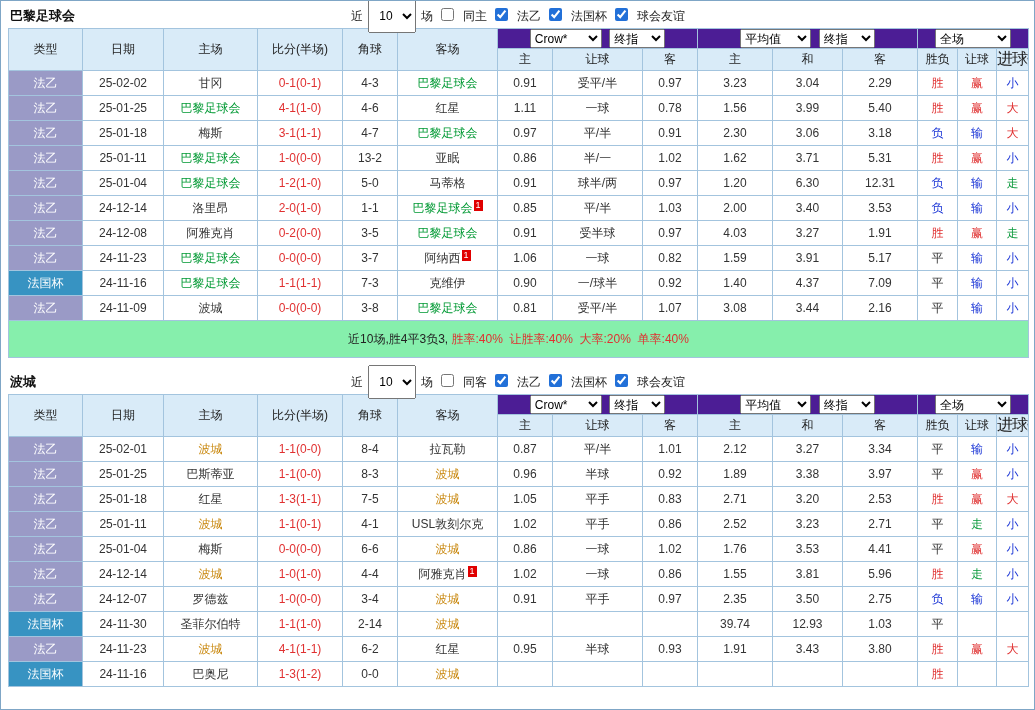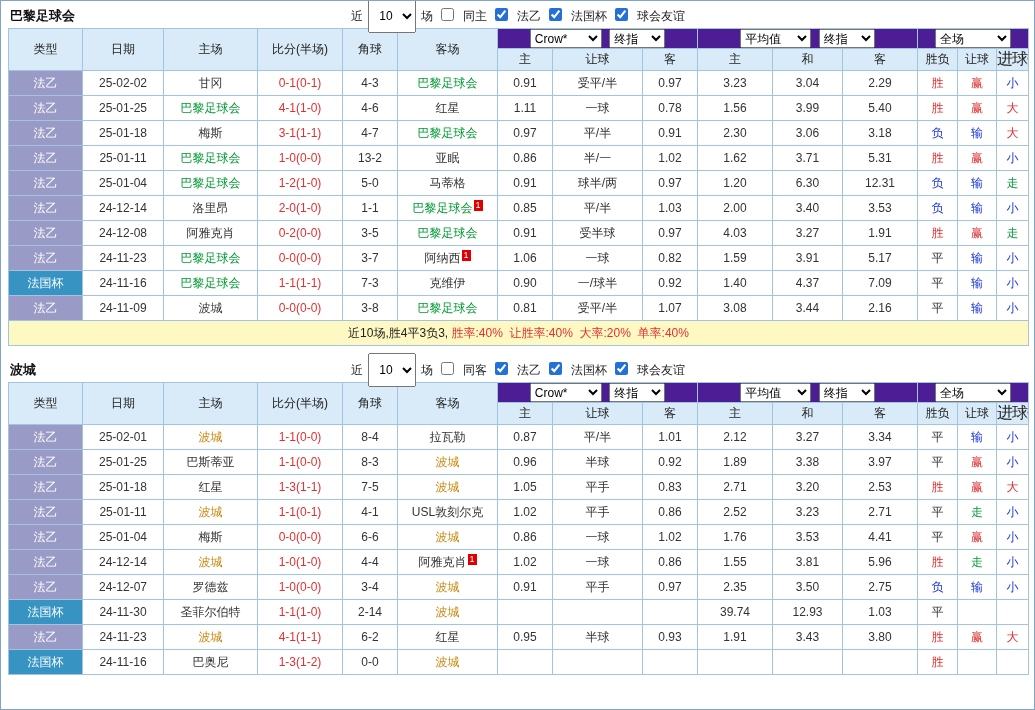--- a/index.html
+++ b/index.html
@@ -29,21 +29,21 @@
   .filters { margin:0 auto; display:flex; align-items:center; gap:3px; }
   .filters label { display:flex; align-items:flex-start; margin-left:5px; cursor:pointer;gap:7px; }
   input[type=checkbox] { accent-color:#2270d8; width:13px; height:13px; margin-right:2px; cursor:pointer; }
 
   table { width:1020px; border-collapse:collapse; table-layout:fixed; }
   th, td { border:1px solid #a3c4de; text-align:center; overflow:hidden; white-space:nowrap; }
   thead th { background:#d9ebf8; font-weight:normal; height:17px; font-size:12px; color:#222; }
   thead th.dd { background:#4c1d95; height:20px; }
   thead th.goals-h { font-size:16px; letter-spacing:-1px; }
   tbody td { height:25px; font-size:12px; color:#333; background:#fff; }
-  tfoot td { height:25px; background:#fef9c3; }
+  tfoot td { height:37px; background:#86efac; }
 
   select { font-size:12px; height:19px; font-family:inherit; margin:0 2px; }
   .sel-count { width:48px; height:34px;text-align:center; }
   .sel-company { width:72px; }
   .sel-period { width:56px; }
   .sel-avg { width:71px; }
   .sel-scope { width:76px; }
 
   .lg { color:#fff; }
   .lg-l2 { background:#9a9ac6; }

